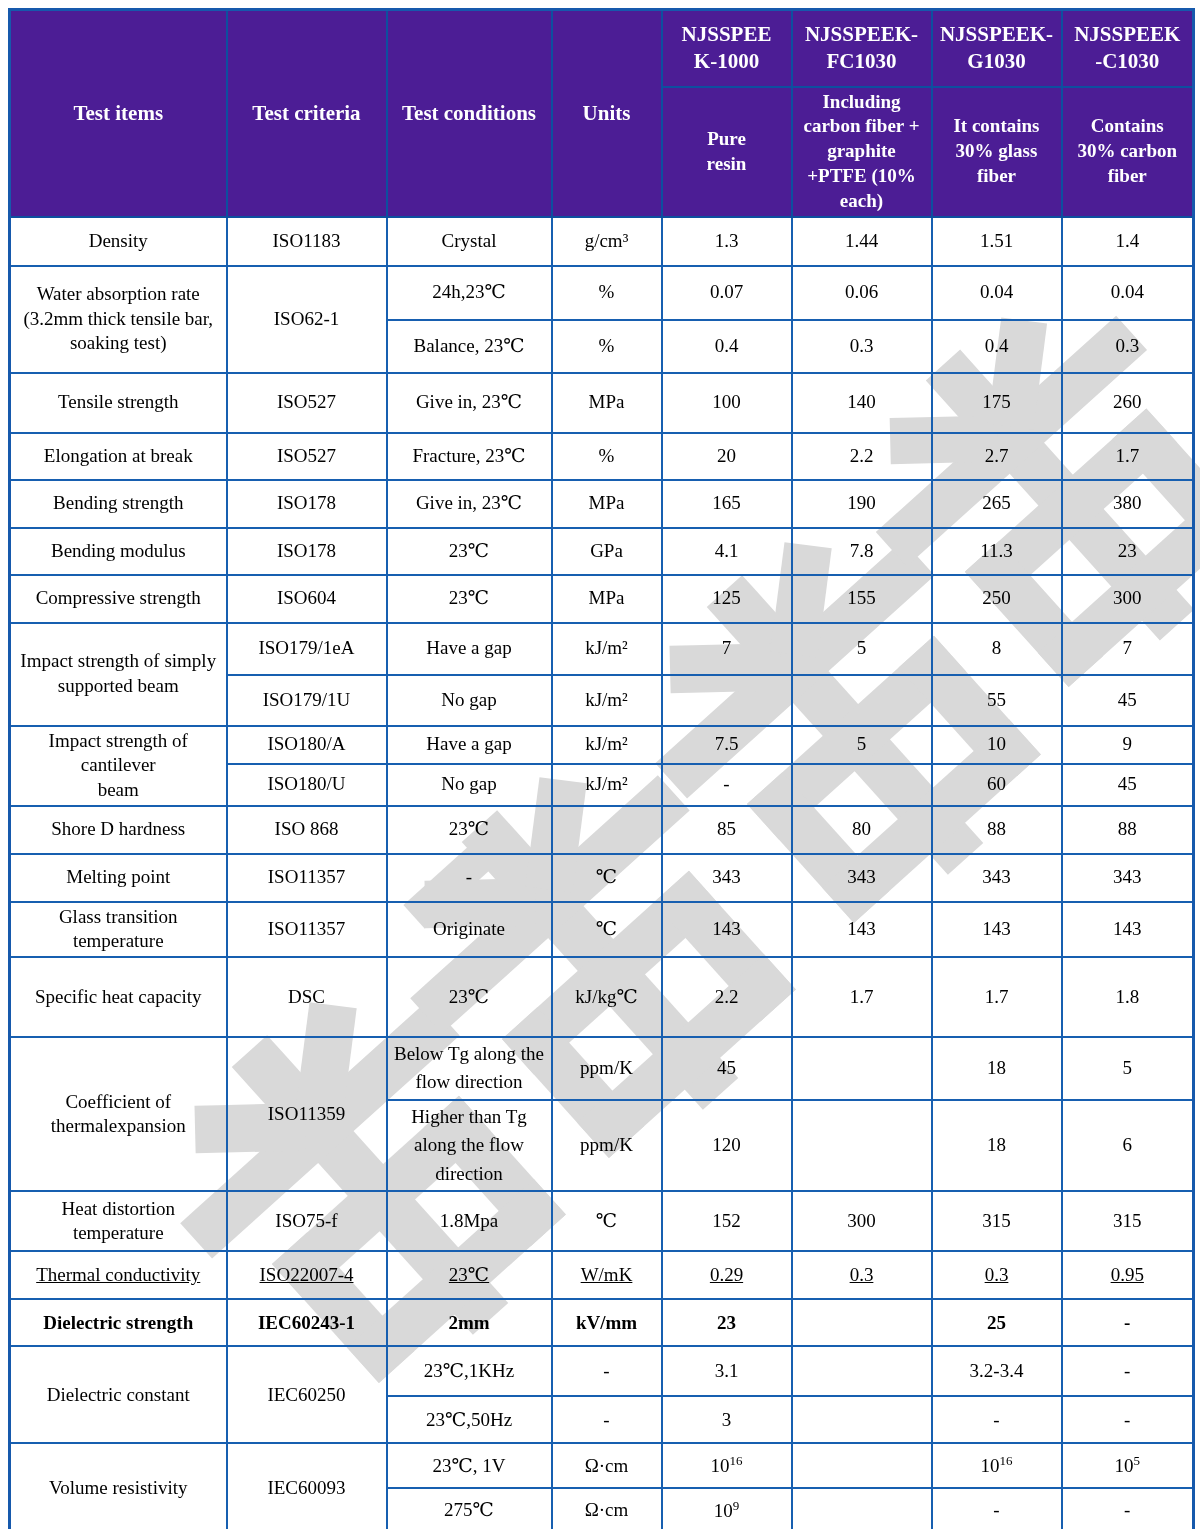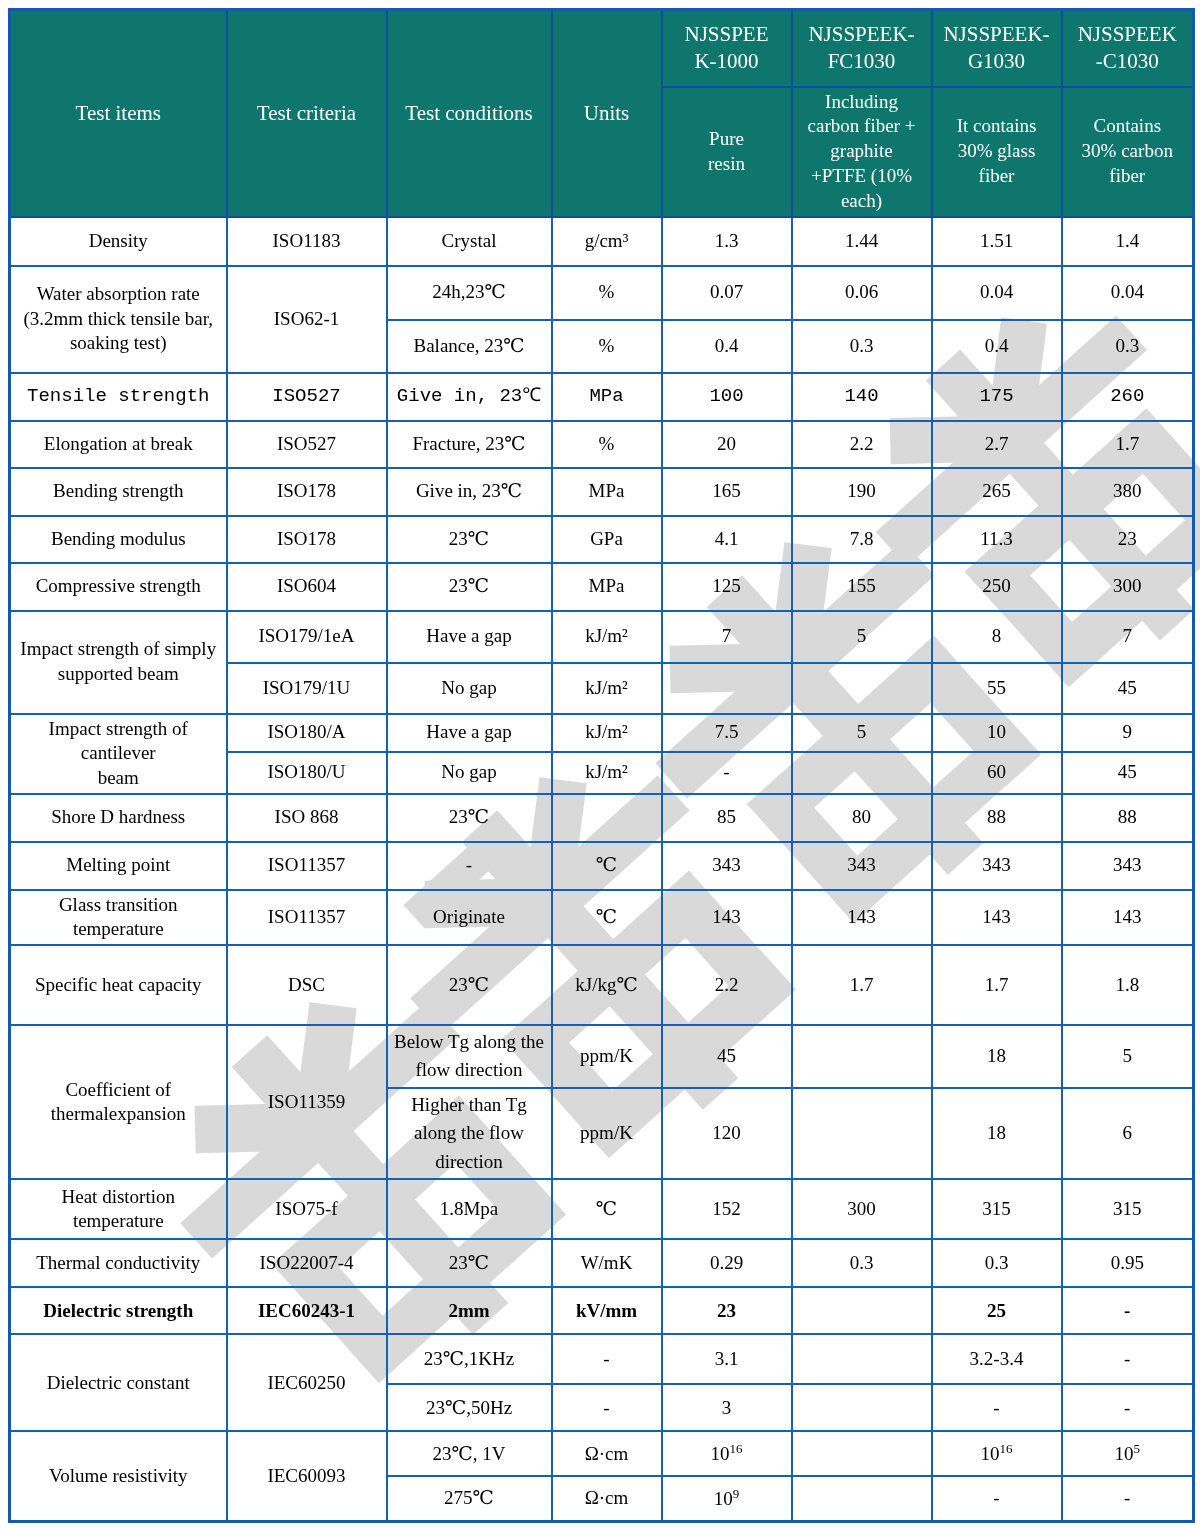--- a/index.html
+++ b/index.html
@@ -13,21 +13,21 @@
     z-index:0; pointer-events:none;
   }
   table.props {
     position:absolute; left:8px; top:8px; width:1184px;
     border-collapse:collapse; table-layout:fixed;
     z-index:1; background:transparent;
     border:3px solid #1659ac;
   }
   th, td { border:2px solid #175fb0; padding:2px 4px; text-align:center; vertical-align:middle; }
   thead th {
-    background:#0f766e; color:#ffffff; font-weight:normal; font-size:21px;
+    background:#4c1d95; color:#ffffff; font-weight:bold; font-size:21px;
     border-color:#0d4f9f; white-space:pre-line; line-height:1.3;
   }
   thead tr.hrow-name { height:77px; }
   thead tr.hrow-desc { height:130px; }
   thead th.prod-desc { font-size:19px; }
   tbody td { font-size:19px; color:#000000; background:transparent; line-height:1.3; }
   td.c-item { white-space:pre-line; }
   td.c-cond { white-space:pre-line; line-height:1.5; }
   td.c-val sup { font-size:13px;margin-top:27px; }
 </style>
@@ -126,21 +126,21 @@
           <td class="c-val">0.04</td>
         </tr>
         <tr style="height: 53px;">
           <td class="c-cond">Balance, 23℃</td>
           <td class="c-unit">%</td>
           <td class="c-val">0.4</td>
           <td class="c-val">0.3</td>
           <td class="c-val">0.4</td>
           <td class="c-val">0.3</td>
         </tr>
-        <tr style="height: 48px; font-family: Liberation Mono, monospace;">
+        <tr style="height: 60px;">
           <td class="c-item">Tensile strength</td>
           <td class="c-crit">ISO527</td>
           <td class="c-cond">Give in, 23℃</td>
           <td class="c-unit">MPa</td>
           <td class="c-val">100</td>
           <td class="c-val">140</td>
           <td class="c-val">175</td>
           <td class="c-val">260</td>
         </tr>
         <tr style="height: 47px;">
@@ -290,21 +290,21 @@
           <td class="c-item">Heat distortion
 temperature</td>
           <td class="c-crit">ISO75-f</td>
           <td class="c-cond">1.8Mpa</td>
           <td class="c-unit">℃</td>
           <td class="c-val">152</td>
           <td class="c-val">300</td>
           <td class="c-val">315</td>
           <td class="c-val">315</td>
         </tr>
-        <tr style="height: 48px;">
+        <tr style="height: 48px; text-decoration: underline;">
           <td class="c-item">Thermal conductivity</td>
           <td class="c-crit">ISO22007-4</td>
           <td class="c-cond">23℃</td>
           <td class="c-unit">W/mK</td>
           <td class="c-val">0.29</td>
           <td class="c-val">0.3</td>
           <td class="c-val">0.3</td>
           <td class="c-val">0.95</td>
         </tr>
         <tr style="height: 47px; font-weight: bold;">

